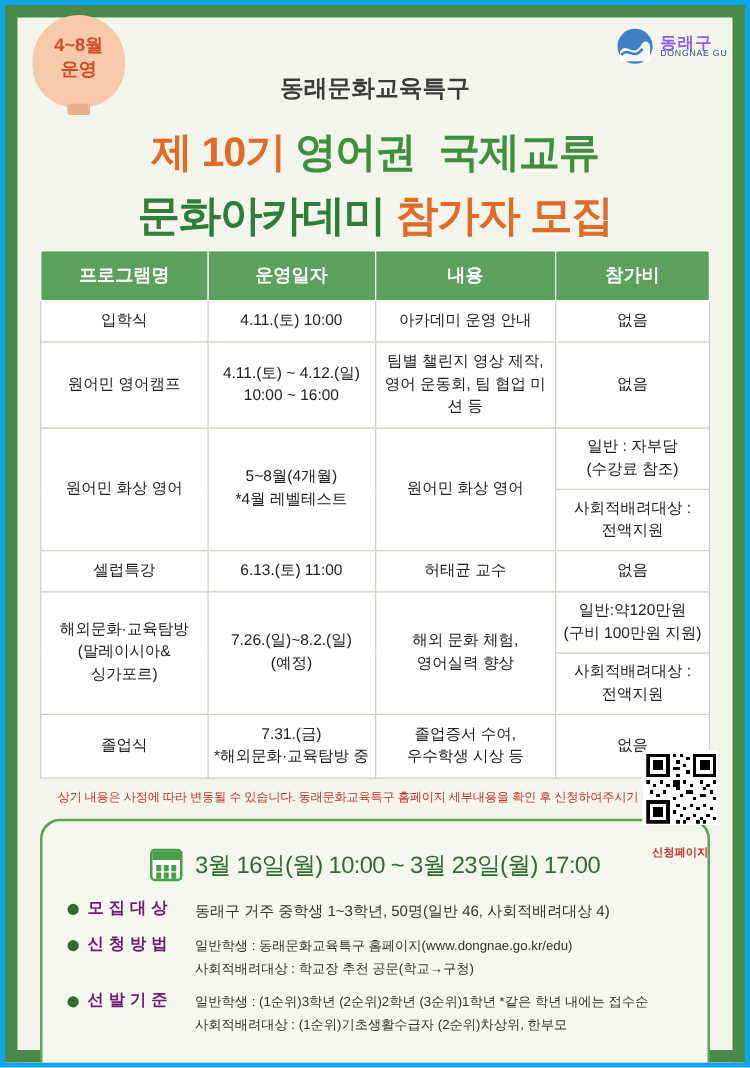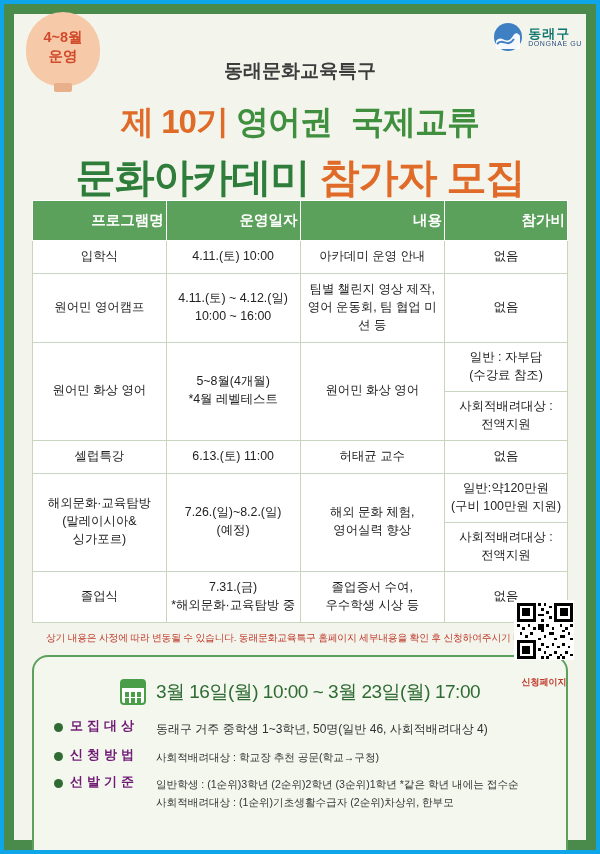--- a/index.html
+++ b/index.html
@@ -53,43 +53,43 @@
     position:absolute; left:0; top:16px; width:74px;
     text-align:center; color:#d14a2a; font-weight:bold;
     font-size:14.5px; line-height:19px;
   }
   .logo {
     position:absolute; right:14px; top:18px;
     display:flex; align-items:center; gap:5px;
   }
   .logo svg { display:block; }
   .logo .ltxt { line-height:1.05; }
-  .logo .ko { font-size:13px; font-weight:bold; color:#0f766e; letter-spacing:1px;}
+  .logo .ko { font-size:13px; font-weight:bold; color:#8b5cf6; letter-spacing:1px;}
   .logo .en { font-size:7px; color:#2b4f80; letter-spacing:.6px; }
 
   .supertitle {
     position:absolute; left:0; top:54px; width:100%;
     text-align:center; font-size:19px; font-weight:bold; color:#3c3c3c;
   }
   .title1, .title2 {
     position:absolute; width:100%; text-align:center;
     font-weight:bold; letter-spacing:-1px;
   }
   .title1 { top:96px; font-size:33px; }
-  .title2 { top:146px; font-size:40px; }
+  .title2 { top:146px; font-size:34px; }
   .g1 { color:#3f8f3f;font-family:Liberation Mono, monospace; }
   .g2 { color:#2e7d3a; }
   .or { color:#e06b28; }
 
   
   .table-wrap { margin:0 28px; }
   table { border-collapse:collapse; width:100%; table-layout:fixed; }
   th {
     background:#5ba05b; color:#fff; font-size:14.5px; font-weight:bold;
-    padding:10px 2px; border:1px solid #ffffff; text-align:right;
+    padding:10px 2px; border:1px solid #ffffff; text-align:center;
   }
   td {
     border:1px solid #c9d4c1; background:#fff;
     font-size:12.4px; text-align:center; color:#222;
     padding:7px 3px; line-height:1.45;
   }
   td.sub { padding:6px 3px; }
   col.c1 { width:25%; }
   col.c2 { width:25%; }
   col.c3 { width:27%; }
@@ -295,20 +295,21 @@
         <span class="rlabel">모집대상</span>
         <span class="rbody">
           <div class="one">동래구 거주 중학생 1~3학년, 50명(일반 46, 사회적배려대상 4)</div>
         </span>
       </div>
 
       <div class="row">
         <span class="bullet"></span>
         <span class="rlabel">신청방법</span>
         <span class="rbody">
+          <div class="sm">일반학생 : 동래문화교육특구 홈페이지(www.dongnae.go.kr/edu)</div>
           <div class="sm">사회적배려대상 : 학교장 추천 공문(학교→구청)</div>
         </span>
       </div>
 
       <div class="row">
         <span class="bullet"></span>
         <span class="rlabel">선발기준</span>
         <span class="rbody">
           <div class="sm">일반학생 : (1순위)3학년 (2순위)2학년 (3순위)1학년 *같은 학년 내에는 접수순</div>
           <div class="sm">사회적배려대상 : (1순위)기초생활수급자 (2순위)차상위, 한부모</div>

